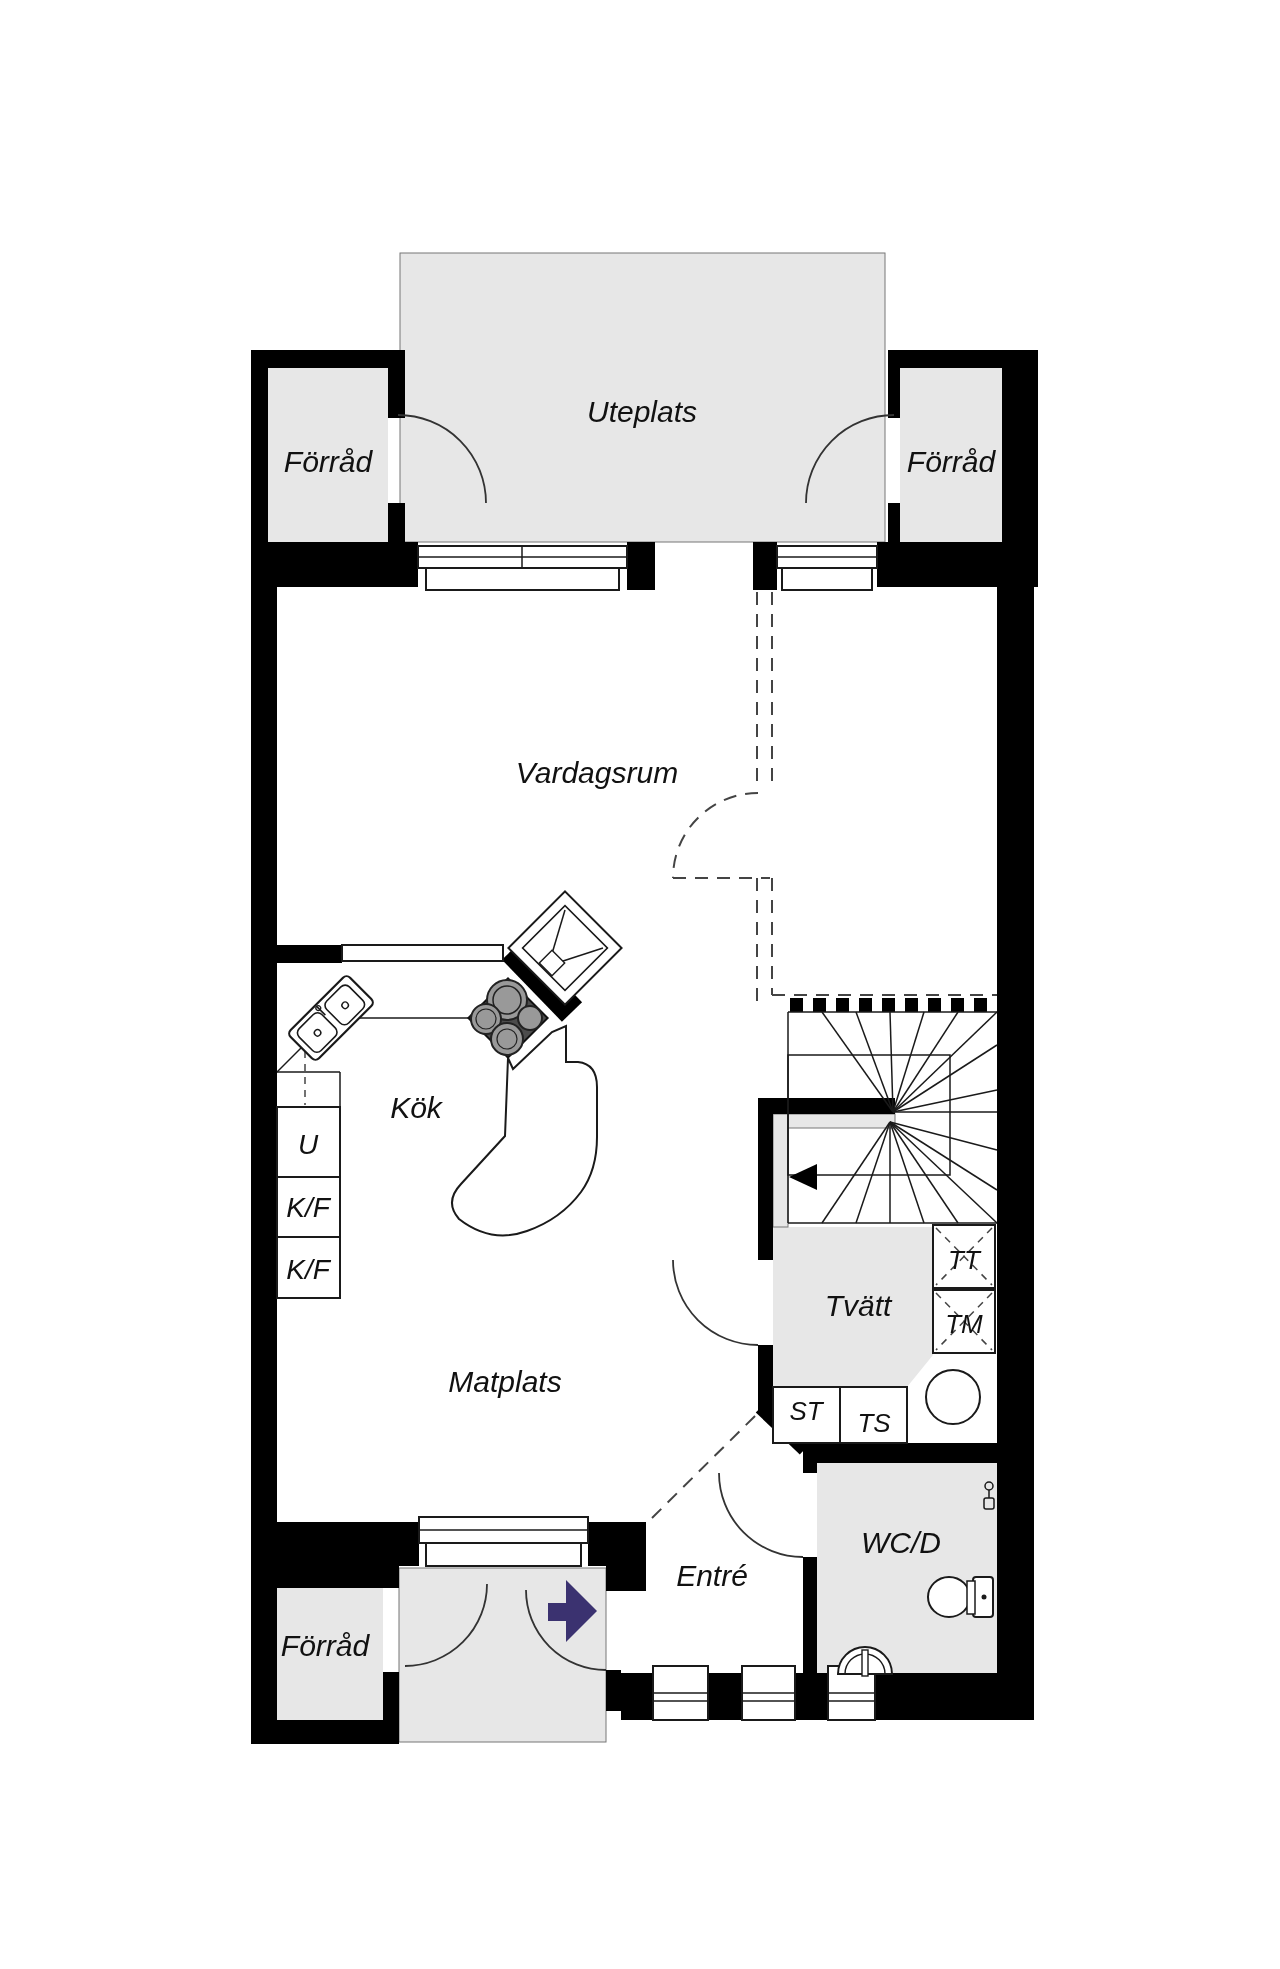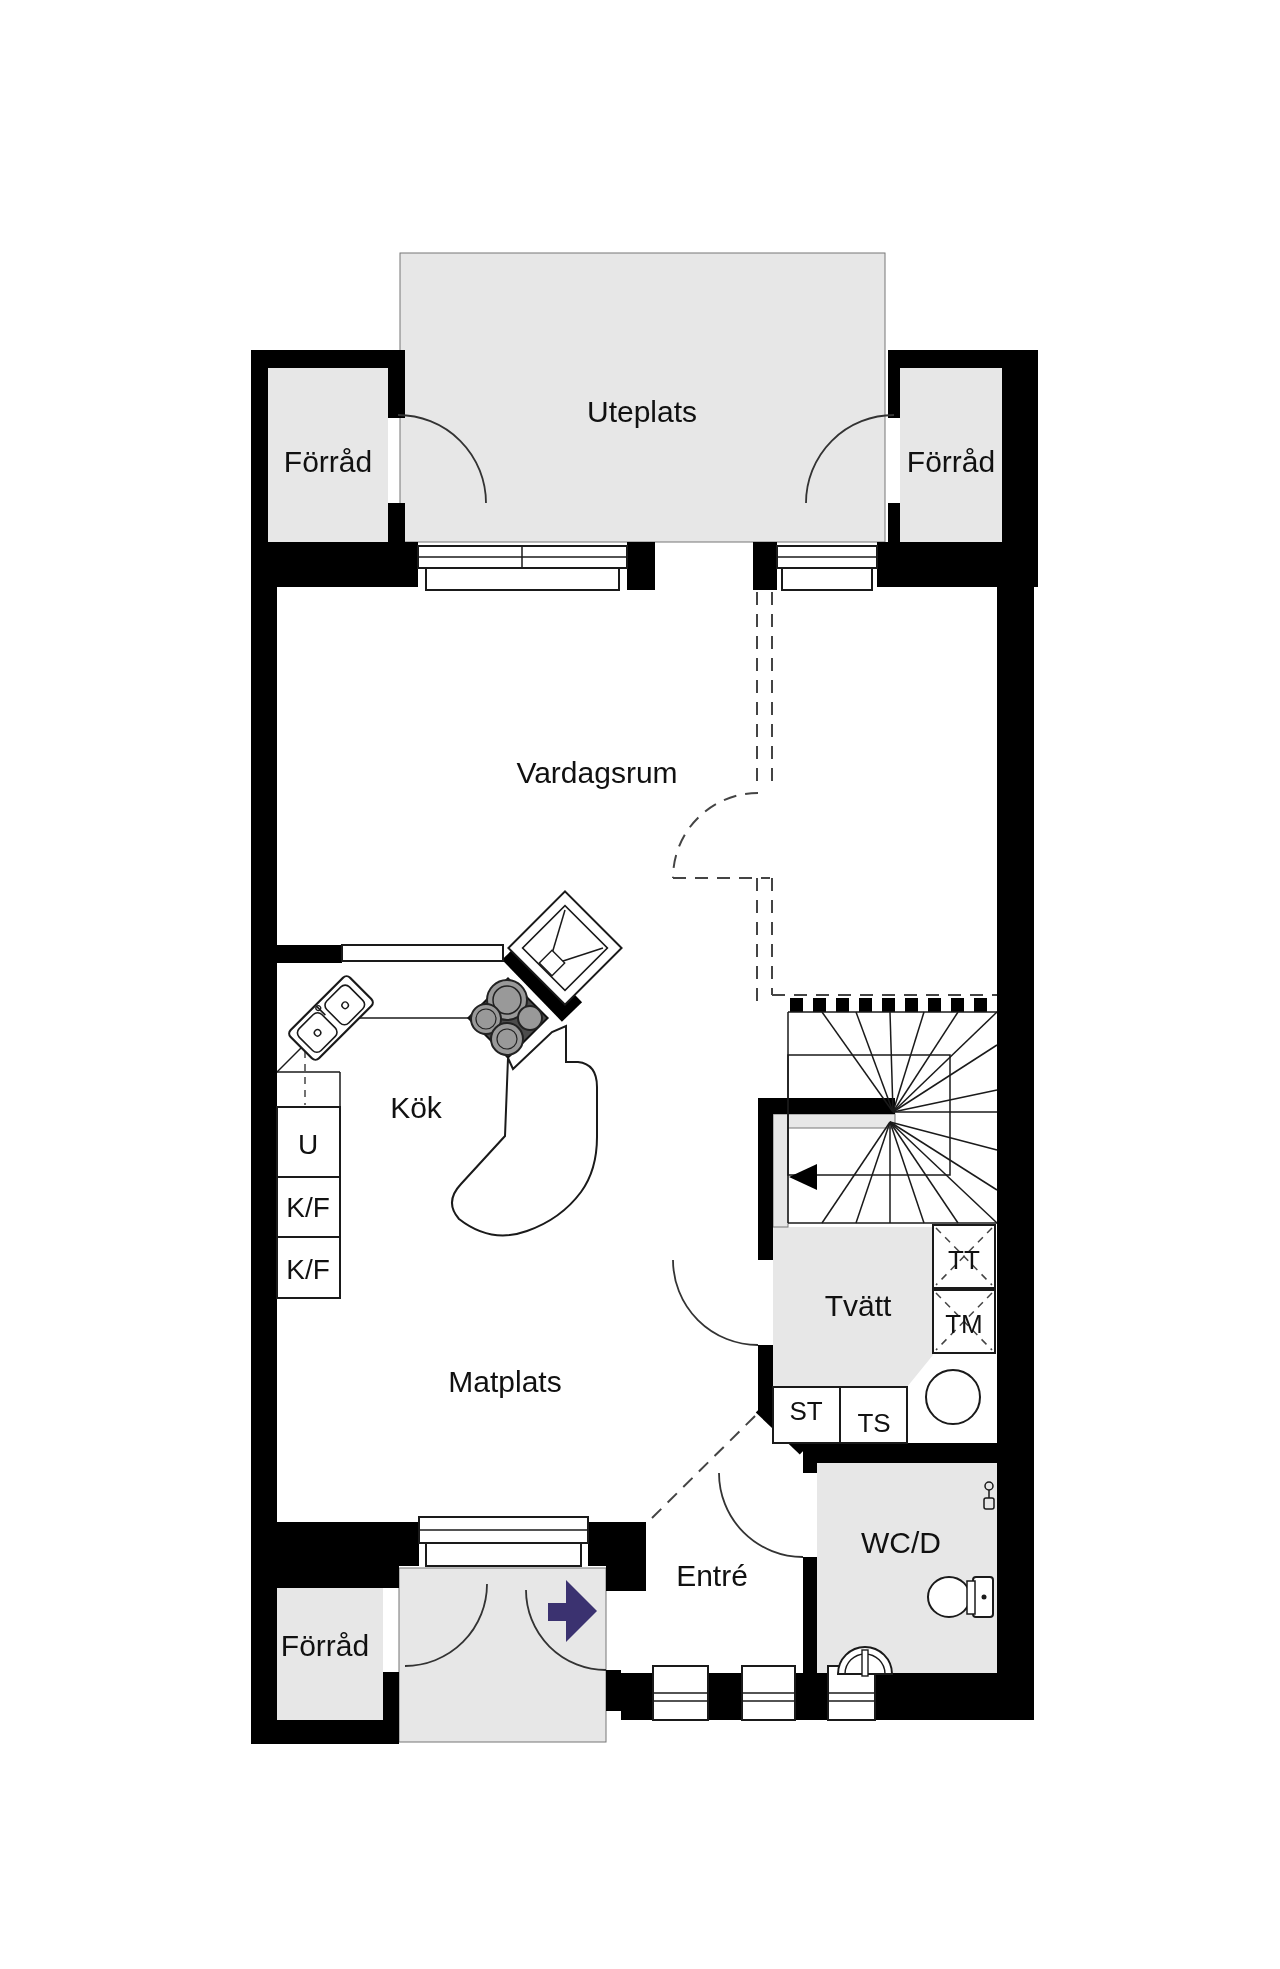--- a/index.html
+++ b/index.html
@@ -6,21 +6,21 @@
     --wall:#000000;
     --room-fill:#e7e7e7;
     --line:#1a1a1a;
     --dash:#444444;
     --arrow:#3b3270;
     --stove-fill:#4c4c4c;
     --burner:#999999;
     --background:#ffffff;
   }
   html,body{margin:0;padding:0;background:var(--background);}
-  .page{width:1280px;height:1969px;margin:0 auto;background:var(--background);position:relative;}
+  .page{width:1280px;height:1969px;margin:0 auto;background:var(--background);position:relative;font-style:italic;}
   svg{display:block;}
   svg text{font-family:"Liberation Sans",sans-serif;fill:#111;}
   .room-label{font-size:30px;}
   .mid-label{font-size:28px;}
   .small-label{font-size:26px;}
   .wall{fill:var(--wall);stroke:none;}
   .gray{fill:var(--room-fill);stroke:#777;stroke-width:1;}
   .grayns{fill:var(--room-fill);stroke:none;}
   .whitebox{fill:#fff;stroke:var(--line);stroke-width:2;}
   .ln15{stroke:var(--line);stroke-width:1.5;fill:none;}

